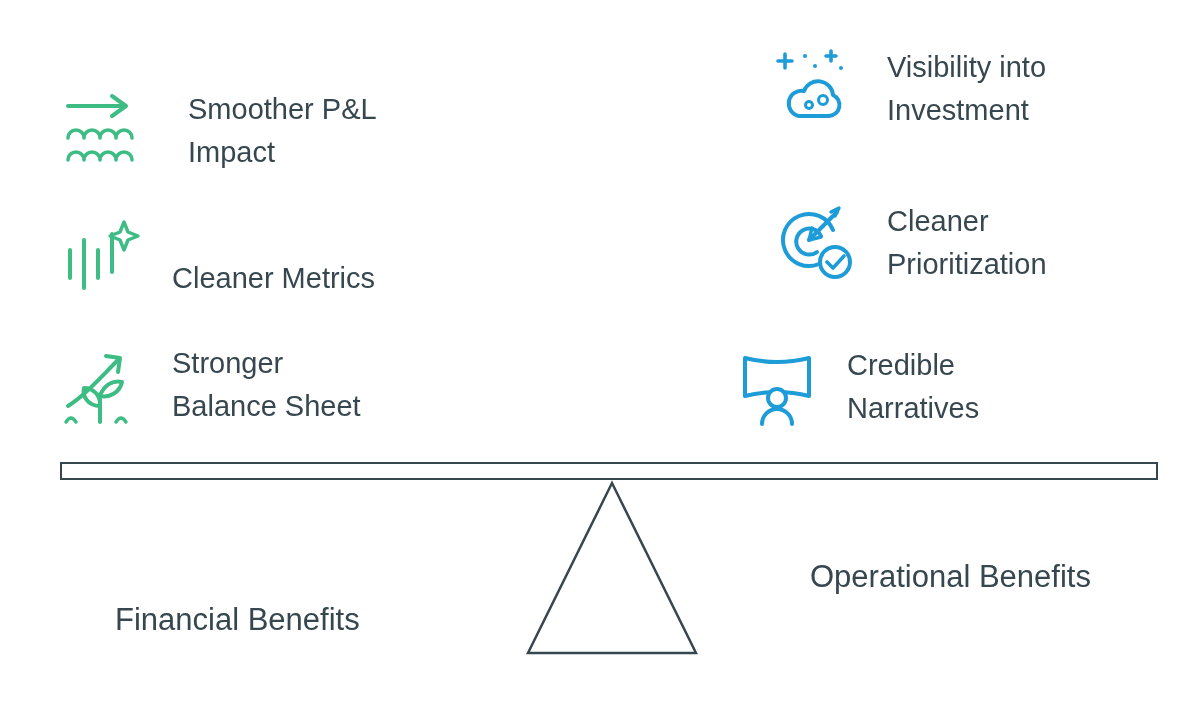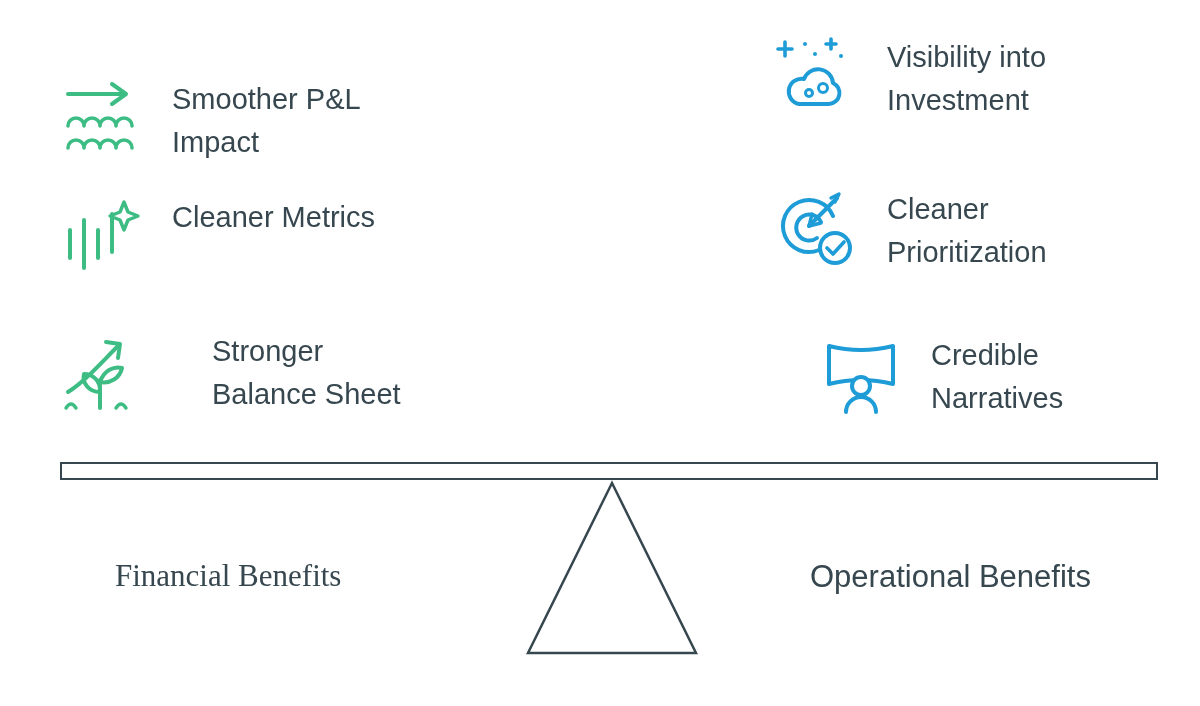--- a/index.html
+++ b/index.html
@@ -5,44 +5,44 @@
   :root{
     --green:#3dbd84;
     --blue:#1e9cd7;
     --dark:#37474f;
   }
   *{margin:0;padding:0;box-sizing:border-box;}
   html,body{width:1200px;height:706px;background:#ffffff;overflow:hidden;
     font-family:"Liberation Sans", sans-serif; color:var(--dark);}
   .stage{position:relative;width:1200px;height:706px;background:#fff;}
 
-  .benefit-row{position:absolute;display:flex;align-items:flex-start;}
+  .benefit-row{position:absolute;display:flex;align-items:flex-end;}
   .benefit-icon{width:84px;height:84px;flex:0 0 84px;margin-right:28px;}
   .benefit-icon svg{width:100%;height:100%;display:block;fill:none;stroke-linecap:round;stroke-linejoin:round;}
   .green-icon svg{stroke:var(--green);}
   .blue-icon svg{stroke:var(--blue);}
   .benefit-label{font-size:29px;line-height:43px;white-space:pre-line;color:var(--dark);}
 
   
-  #l-row1{left:60px;top:78px;height:96px;}
-  #l-row2{left:60px;top:196px;height:92px;}
-  #l-row3{left:60px;top:330px;height:98px;gap:40px;}
+  #l-row1{left:60px;top:78px;height:96px;gap:16px;}
+  #l-row2{left:60px;top:208px;height:92px;}
+  #l-row3{left:60px;top:330px;height:98px;}
   
   #r-row1{left:775px;top:36px;height:96px;}
   #r-row2{left:775px;top:188px;height:98px;}
-  #r-row3{left:819px;top:334px;height:96px;}
+  #r-row3{left:735px;top:334px;height:96px;}
 
   
   .beam{position:absolute;left:60px;top:462px;width:1098px;height:18px;
     background:#fff;border:2px solid var(--dark);}
   .fulcrum{position:absolute;left:518px;top:479px;width:192px;height:180px;}
   .fulcrum svg{width:100%;height:100%;display:block;}
 
   .side-label{position:absolute;font-size:31px;color:var(--dark);}
-  #financial-label{left:115px;top:558px;font-family:Liberation Serif, serif;}
+  #financial-label{left:115px;top:602px;}
   #operational-label{left:810px;top:559px;}
 </style>
 </head>
 <body>
 
 <div class="stage">
 
   <div class="benefit-row" id="l-row1">
     <span class="benefit-icon green-icon">
       <svg viewBox="0 0 84 84" stroke-width="4">

